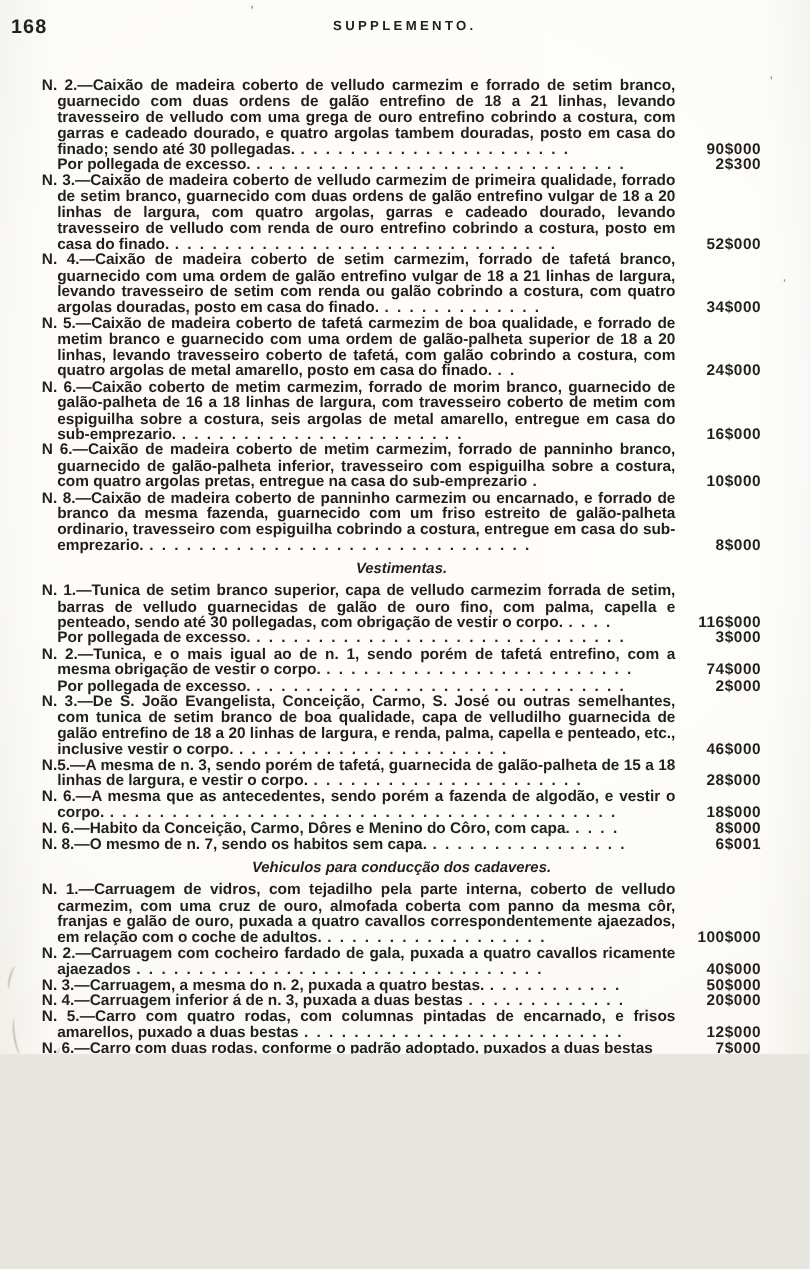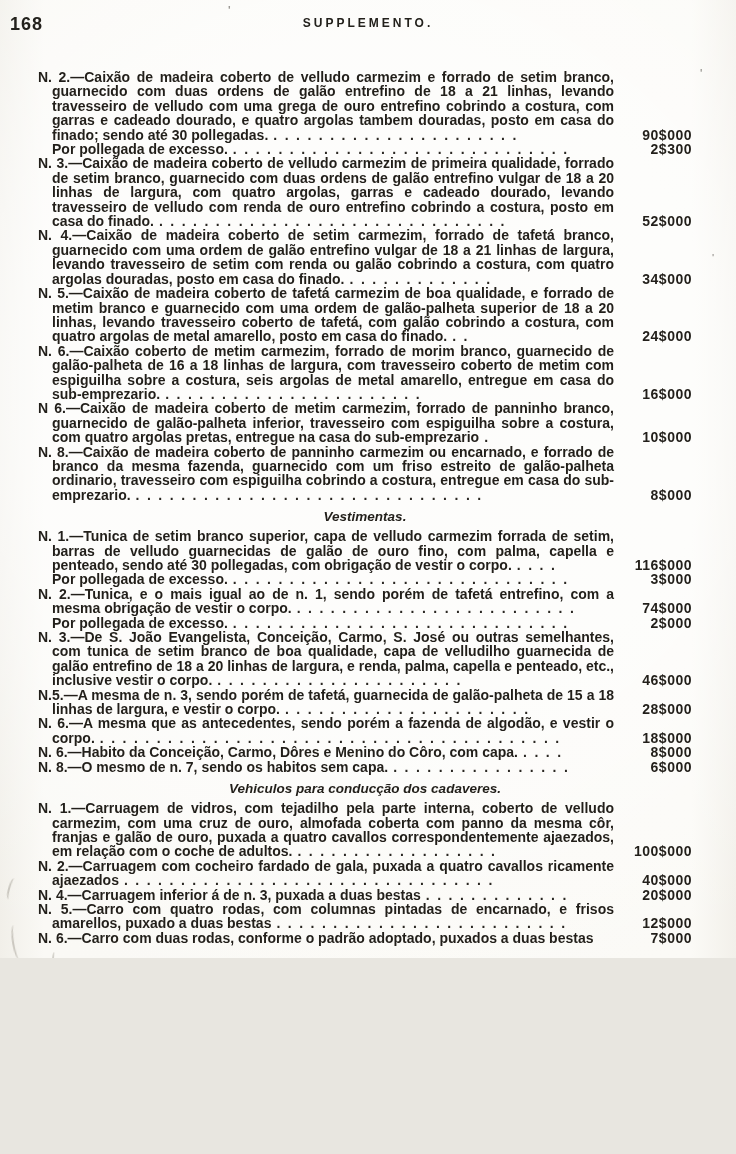--- a/index.html
+++ b/index.html
@@ -111,24 +111,25 @@
       <div class="entry"><span class="entry-label">N. 8.</span><span class="entry-text">—Caixão de madeira coberto de panninho carmezim ou encarnado, e forrado de branco da mesma fazenda, guarnecido com um friso estreito de galão-palheta ordinario, travesseiro com espiguilha cobrindo a costura, entregue em casa do sub-emprezario.</span><span class="dots">...............................</span><span class="price">8$000</span></div>
       <div class="section-heading">Vestimentas.</div>
       <div class="entry"><span class="entry-label">N. 1.</span><span class="entry-text">—Tunica de setim branco superior, capa de velludo carmezim forrada de setim, barras de velludo guarnecidas de galão de ouro fino, com palma, capella e penteado, sendo até 30 pollegadas, com obrigação de vestir o corpo.</span><span class="dots">....</span><span class="price">116$000</span></div>
       <div class="entry sub"><span class="entry-label"></span><span class="entry-text">Por pollegada de excesso.</span><span class="dots">..............................</span><span class="price">3$000</span></div>
       <div class="entry"><span class="entry-label">N. 2.</span><span class="entry-text">—Tunica, e o mais igual ao de n. 1, sendo porém de tafetá entrefino, com a mesma obrigação de vestir o corpo.</span><span class="dots">.........................</span><span class="price">74$000</span></div>
       <div class="entry sub"><span class="entry-label"></span><span class="entry-text">Por pollegada de excesso.</span><span class="dots">..............................</span><span class="price">2$000</span></div>
       <div class="entry"><span class="entry-label">N. 3.</span><span class="entry-text">—De S. João Evangelista, Conceição, Carmo, S. José ou outras semelhantes, com tunica de setim branco de boa qualidade, capa de velludilho guarnecida de galão entrefino de 18 a 20 linhas de largura, e renda, palma, capella e penteado, etc., inclusive vestir o corpo.</span><span class="dots">......................</span><span class="price">46$000</span></div>
       <div class="entry"><span class="entry-label">N.5.</span><span class="entry-text">—A mesma de n. 3, sendo porém de tafetá, guarnecida de galão-palheta de 15 a 18 linhas de largura, e vestir o corpo.</span><span class="dots">......................</span><span class="price">28$000</span></div>
       <div class="entry"><span class="entry-label">N. 6.</span><span class="entry-text">—A mesma que as antecedentes, sendo porém a fazenda de algodão, e vestir o corpo.</span><span class="dots">.........................................</span><span class="price">18$000</span></div>
       <div class="entry"><span class="entry-label">N. 6.</span><span class="entry-text">—Habito da Conceição, Carmo, Dôres e Menino do Côro, com capa.</span><span class="dots">....</span><span class="price">8$000</span></div>
-      <div class="entry"><span class="entry-label">N. 8.</span><span class="entry-text">—O mesmo de n. 7, sendo os habitos sem capa.</span><span class="dots">................</span><span class="price">6$000</span></div>
+      <div class="entry"><span class="entry-label">N. 8.</span><span class="entry-text">—O mesmo de n. 7, sendo os habitos sem capa.</span><span class="dots">................</span><span class="price">6$001</span></div>
       <div class="section-heading">Vehiculos para conducção dos cadaveres.</div>
       <div class="entry"><span class="entry-label">N. 1.</span><span class="entry-text">—Carruagem de vidros, com tejadilho pela parte interna, coberto de velludo carmezim, com uma cruz de ouro, almofada coberta com panno da mesma côr, franjas e galão de ouro, puxada a quatro cavallos correspondentemente ajaezados, em relação com o coche de adultos.</span><span class="dots">..................</span><span class="price">100$000</span></div>
       <div class="entry"><span class="entry-label">N. 2.</span><span class="entry-text">—Carruagem com cocheiro fardado de gala, puxada a quatro cavallos ricamente ajaezados</span><span class="dots">.................................</span><span class="price">40$000</span></div>
+      <div class="entry"><span class="entry-label">N. 3.</span><span class="entry-text">—Carruagem, a mesma do n. 2, puxada a quatro bestas.</span><span class="dots">...........</span><span class="price">50$000</span></div>
       <div class="entry"><span class="entry-label">N. 4.</span><span class="entry-text">—Carruagem inferior á de n. 3, puxada a duas bestas</span><span class="dots">.............</span><span class="price">20$000</span></div>
       <div class="entry"><span class="entry-label">N. 5.</span><span class="entry-text">—Carro com quatro rodas, com columnas pintadas de encarnado, e frisos amarellos, puxado a duas bestas</span><span class="dots">..........................</span><span class="price">12$000</span></div>
       <div class="entry"><span class="entry-label">N. 6.</span><span class="entry-text">—Carro com duas rodas, conforme o padrão adoptado, puxados a duas bestas</span><span class="dots"></span><span class="price">7$000</span></div>
     </div>
 
   <span class="speck" style="left:228px; top:4px; font-size:11px;">'</span>
   <span class="speck" style="left:700px; top:68px; font-size:10px;">'</span>
   <span class="speck" style="left:712px; top:252px; font-size:9px;">'</span>
   <div class="smudge sm1"></div>
   <div class="smudge sm2"></div>

